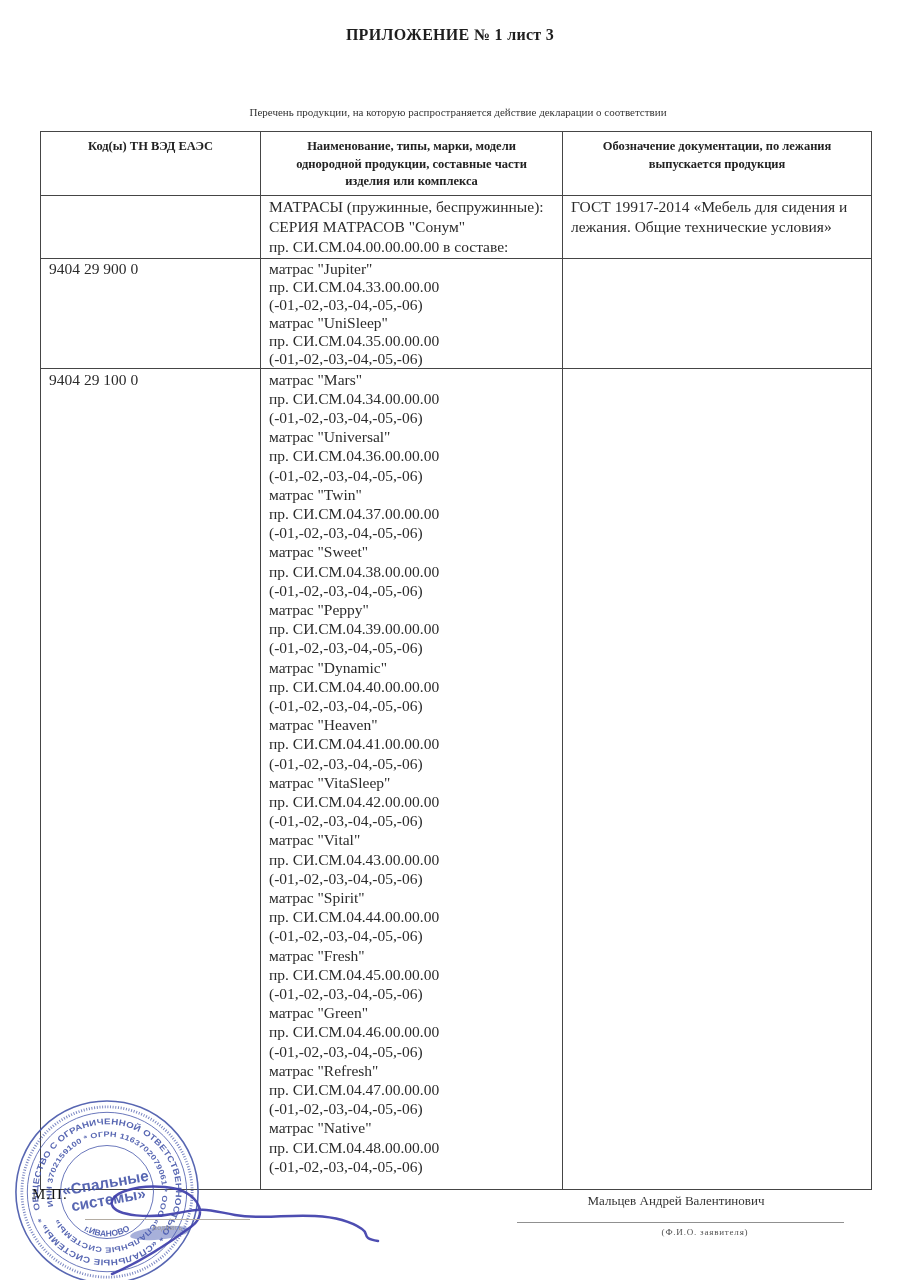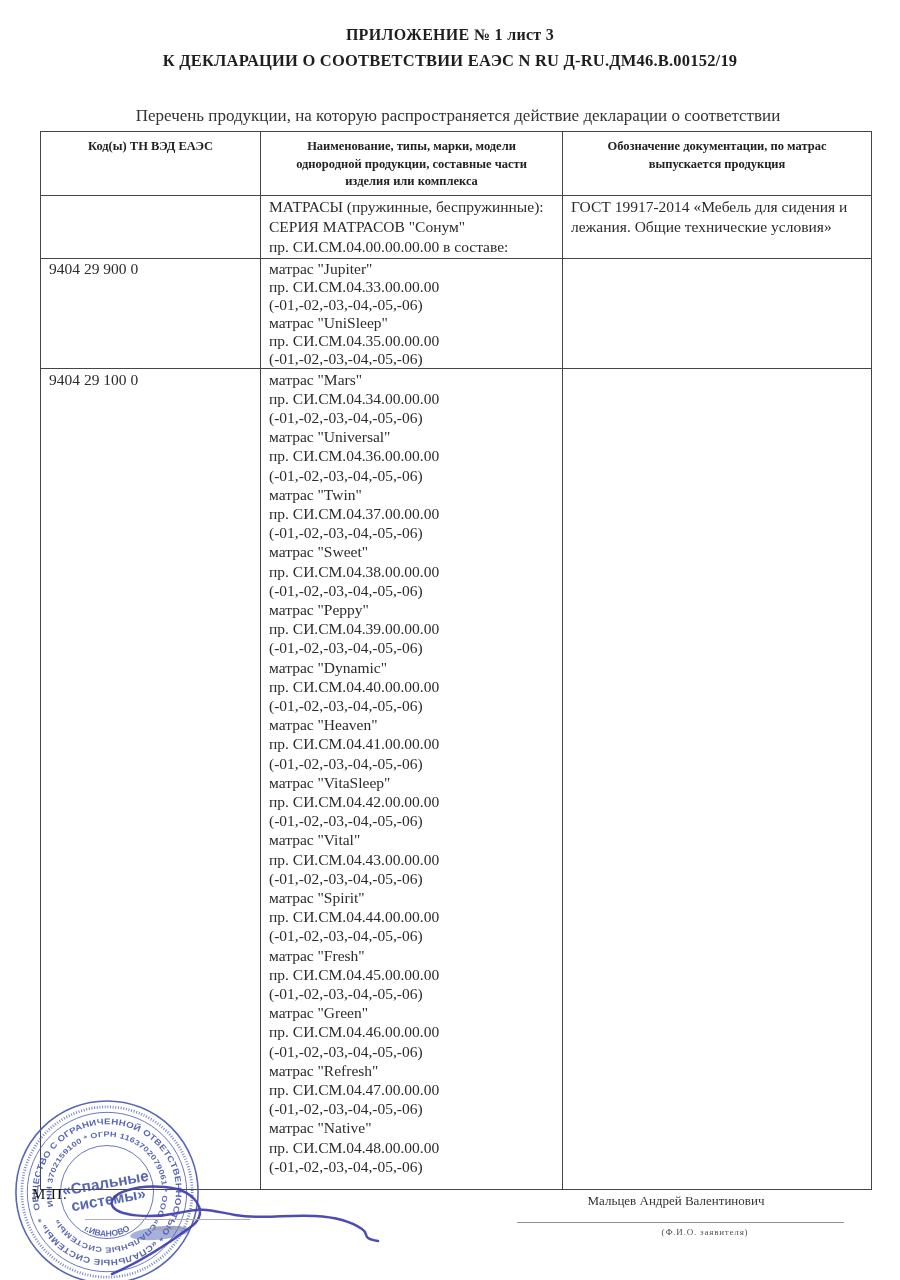--- a/index.html
+++ b/index.html
@@ -6,21 +6,21 @@
   body{
     width:900px;height:1280px;position:relative;overflow:hidden;
     background:#ffffff;
     font-family:"Liberation Serif", serif;
     color:#2e2e2e;
   }
   .title-block{position:absolute;top:0;left:0;right:0;text-align:center;font-weight:bold;color:#1e1e1e;}
   .title-1{margin-top:10px;font-size:17px;letter-spacing:.4px;}
   .title-2{margin-top:26px;font-size:16px;letter-spacing:.3px;}
   .title-3{margin-top:7px;font-size:16.5px;letter-spacing:.2px;}
-  .subtitle{position:absolute;top:106px;left:0;right:20px;text-align:center;font-size:17px;color:#333;margin-left:36px;}
+  .subtitle{position:absolute;top:106px;left:0;right:20px;text-align:center;font-size:11px;color:#333;margin-left:36px;}
 
   table.products{
     position:absolute;left:40px;top:131px;width:831px;
     border-collapse:collapse;table-layout:fixed;
     background:transparent;
   }
   table.products th, table.products td{
     border:1px solid #454545;vertical-align:top;overflow:hidden;
   }
   table.products th{
@@ -48,36 +48,35 @@
 
   .stamp-svg{position:absolute;left:8px;top:1096px;opacity:.88;}
   .stamp-svg text{font-family:"Liberation Sans", sans-serif;}
   .signature-svg{position:absolute;left:80px;top:1160px;}
 </style>
 </head>
 <body>
 
 <div class="title-block">
   <div class="title-2">ПРИЛОЖЕНИЕ № 1 лист 3</div>
-  <div class="title-3">К ДЕКЛАРАЦИИ О СООТВЕТСТВИИ ЕАЭС N RU Д-RU.ДМ46.В.00152/19</div>
 </div>
 
 <div class="subtitle">Перечень продукции, на которую распространяется действие декларации о соответствии</div>
 
 <table class="products">
   <colgroup>
     <col style="width:220px">
       <col style="width:302px">
       <col style="width:309px">
   </colgroup>
   <thead>
     <tr class="hdr">
       <th>Код(ы) ТН ВЭД ЕАЭС</th>
       <th>Наименование, типы, марки, модели однородной продукции, составные части изделия или комплекса</th>
-      <th>Обозначение документации, по матрас выпускается продукция</th>
+      <th>Обозначение документации, по лежания выпускается продукция</th>
     </tr>
   </thead>
   <tbody>
     <tr class="row-0">
       <td class="code-cell"></td>
       <td>МАТРАСЫ (пружинные, беспружинные):
 СЕРИЯ МАТРАСОВ "Сонум"
 пр. СИ.СМ.04.00.00.00.00 в составе:</td>
       <td>ГОСТ 19917-2014 «Мебель для сидения и
 лежания. Общие технические условия»</td>

